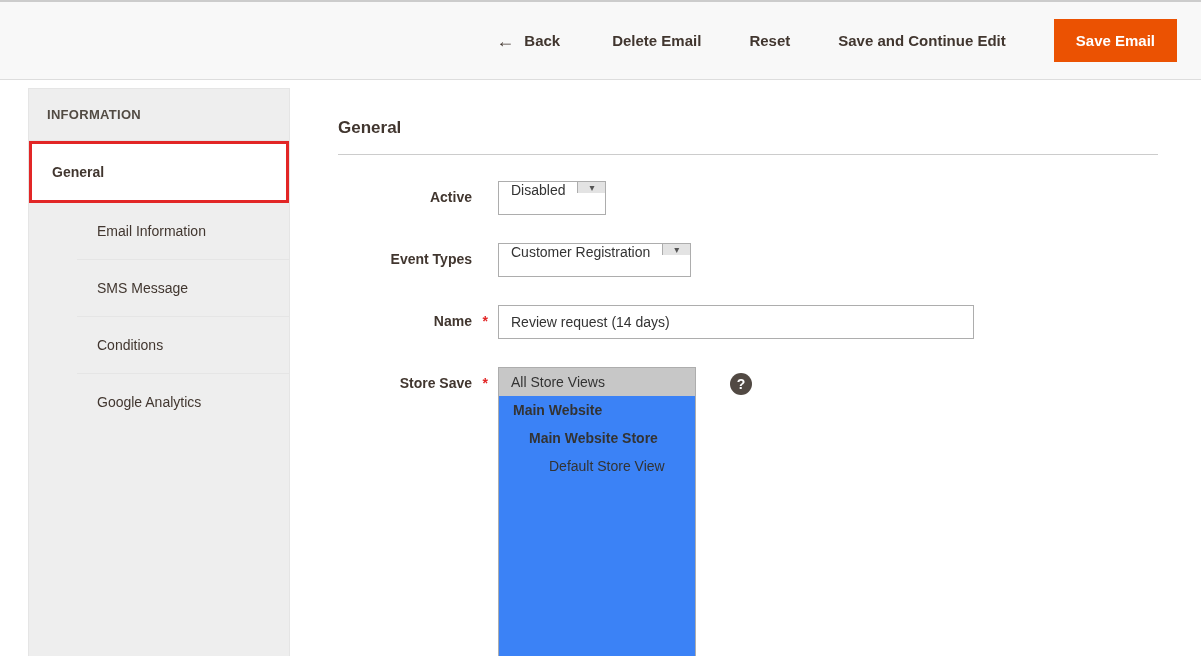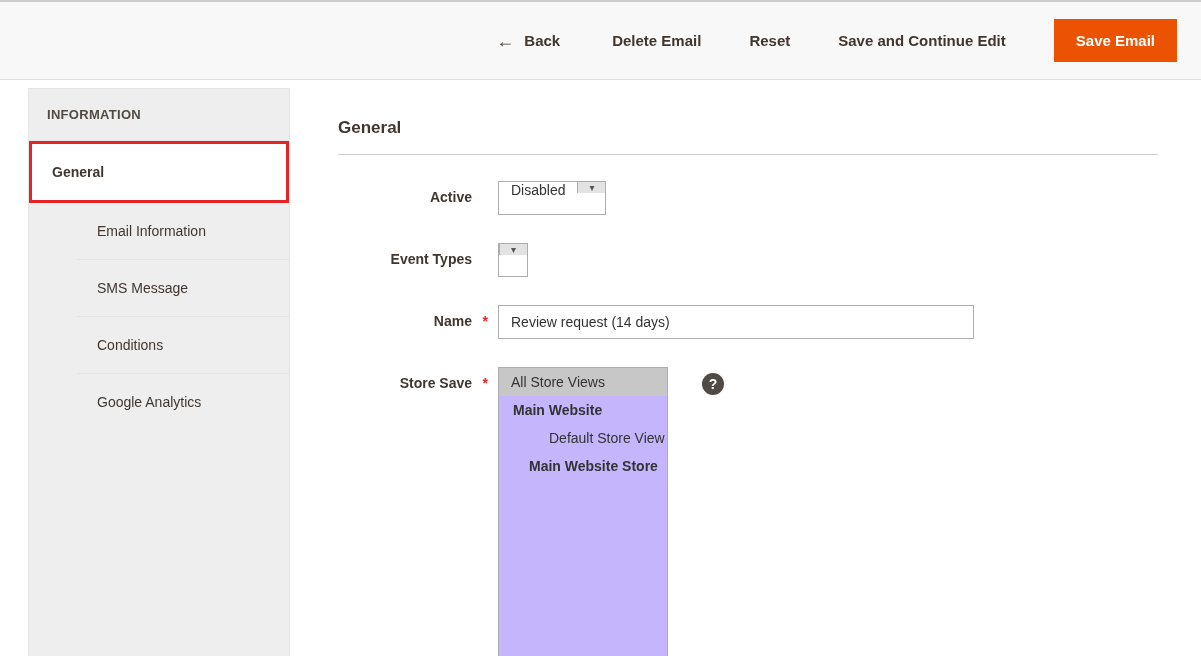--- a/index.html
+++ b/index.html
@@ -160,23 +160,23 @@
       height: 34px;
       padding: 0 12px;
       font-size: 14px;
       width: 476px;
       color: #333;
       font-family: inherit;
     }
     
     .multi-select {
       border: 1px solid #adadad;
-      width: 170px;
+      width: 198px;
       height: 290px;
-      background: #c4b5fd;
+      background: #3b82f6;
       font-size: 14px;
       overflow: auto;
     }
     .multi-opt {
       padding: 6px 10px 6px 12px;
       cursor: pointer;
       white-space: nowrap;
     }
     .multi-opt.selected {
       background: #c7c7c7;
@@ -245,20 +245,21 @@
           <span class="select-text">Disabled</span>
           <span class="select-arrow">▾</span>
         </div>
       </div>
     </div>
 
     <div class="form-row">
       <div class="form-label-col">Event Types</div>
       <div class="form-field-col">
         <div class="select-box">
+          <span class="select-text">Customer Registration</span>
           <span class="select-arrow">▾</span>
         </div>
       </div>
     </div>
 
     <div class="form-row">
       <div class="form-label-col">
         <span>Name</span>
         <span class="req-star">*</span>
       </div>
@@ -269,21 +270,21 @@
 
     <div class="form-row">
       <div class="form-label-col">
         <span>Store Save</span>
         <span class="req-star">*</span>
       </div>
       <div class="form-field-col">
         <div class="multi-select">
           <div class="multi-opt selected">All Store Views</div>
           <div class="multi-opt level1">Main Website</div>
+          <div class="multi-opt level2">Main Website Store</div>
           <div class="multi-opt level3">Default Store View</div>
-          <div class="multi-opt level2">Main Website Store</div>
         </div>
         <span class="help-icon">?</span>
       </div>
     </div>
 
   </div>
 </div>
 
 </body></html>

